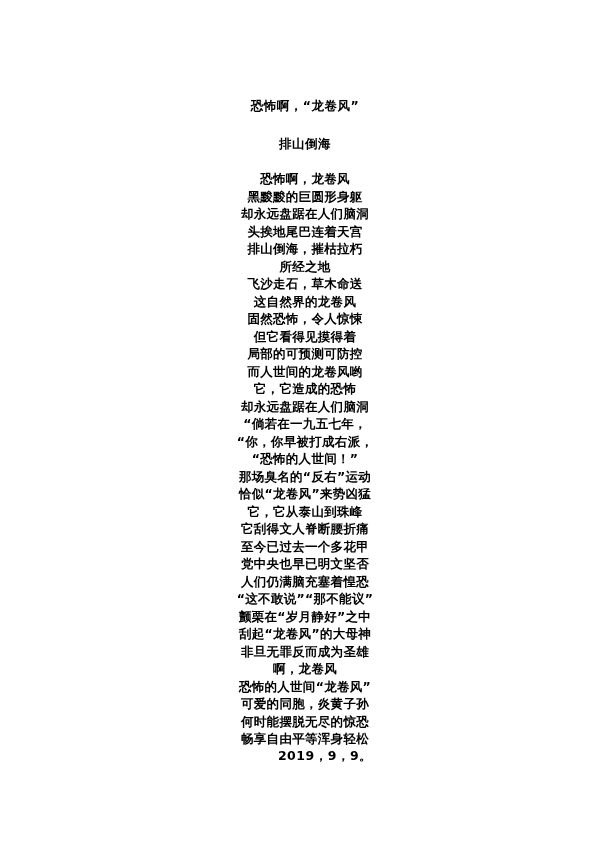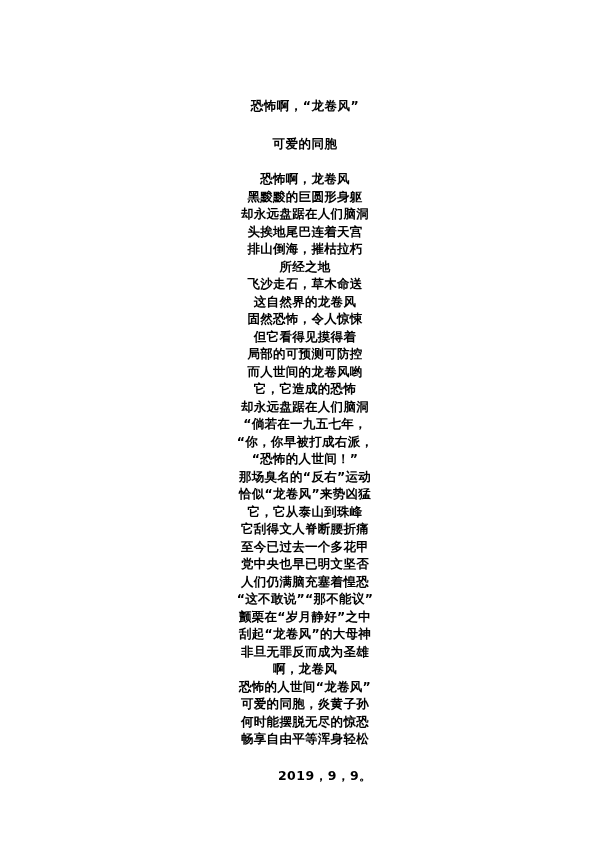--- a/index.html
+++ b/index.html
@@ -41,36 +41,35 @@
     text-align: center;
   }
   .poem-line {
     font-size: 12.5px;
     font-weight: bold;
     line-height: 17.5px;
     letter-spacing: 0.3px;
     white-space: pre;
   }
   .doc-date {
-    margin-top: 20px;
     text-align: center;
     font-size: 12.5px;
     font-weight: bold;
     letter-spacing: 0.5px;
     padding-left: 40px;
   }
 </style>
 </head>
 <body>
 
 <div class="page">
 
   <div class="doc-title">恐怖啊，“龙卷风”</div>
 
-  <div class="doc-author">可爱的同胞</div>
+  <div class="doc-author">排山倒海</div>
 
   <div class="poem-body">
     <div class="poem-line">恐怖啊，龙卷风</div>
     <div class="poem-line">黑黢黢的巨圆形身躯</div>
     <div class="poem-line">却永远盘踞在人们脑洞</div>
     <div class="poem-line">头挨地尾巴连着天宫</div>
     <div class="poem-line">排山倒海，摧枯拉朽</div>
     <div class="poem-line">所经之地</div>
     <div class="poem-line">飞沙走石，草木命送</div>
     <div class="poem-line">这自然界的龙卷风</div>

